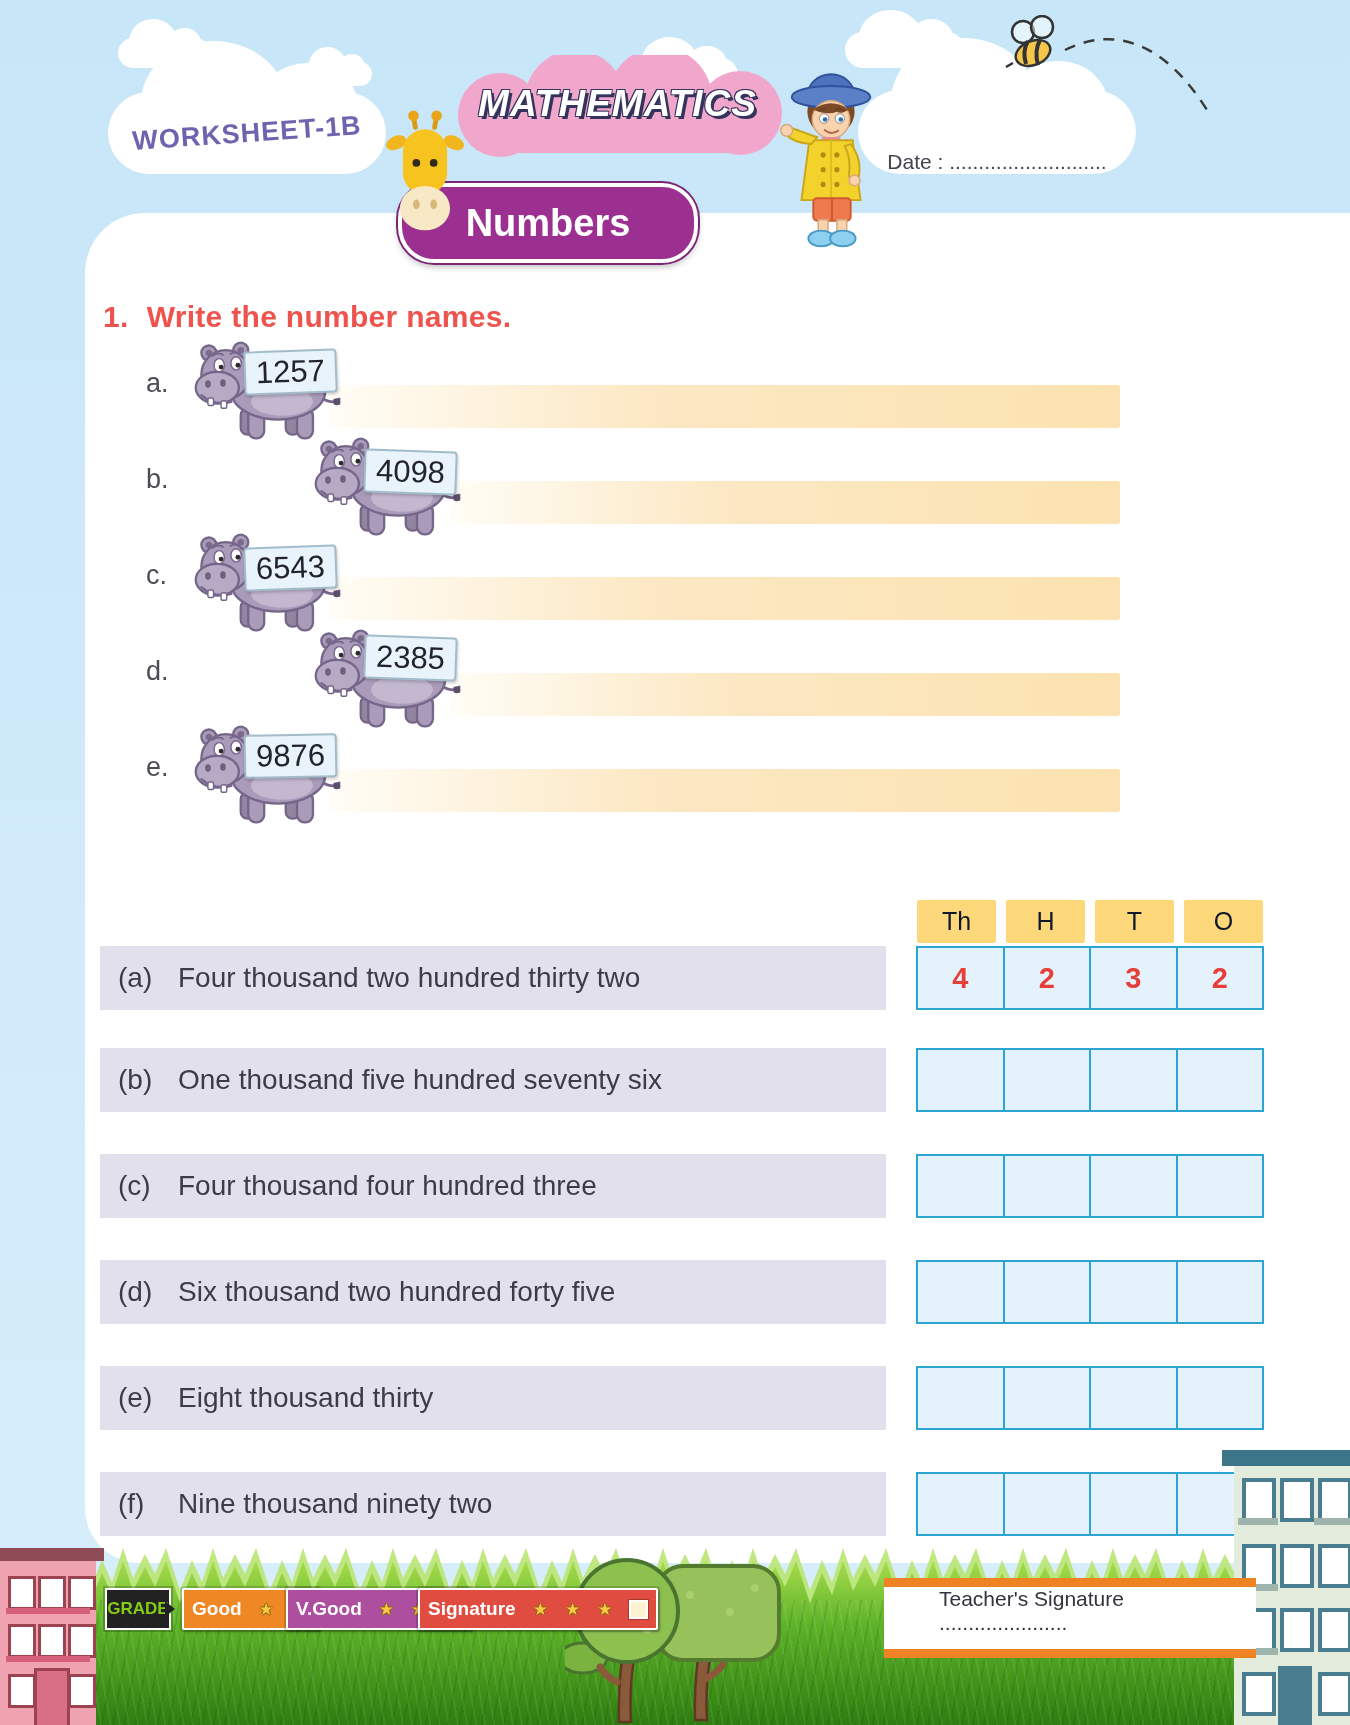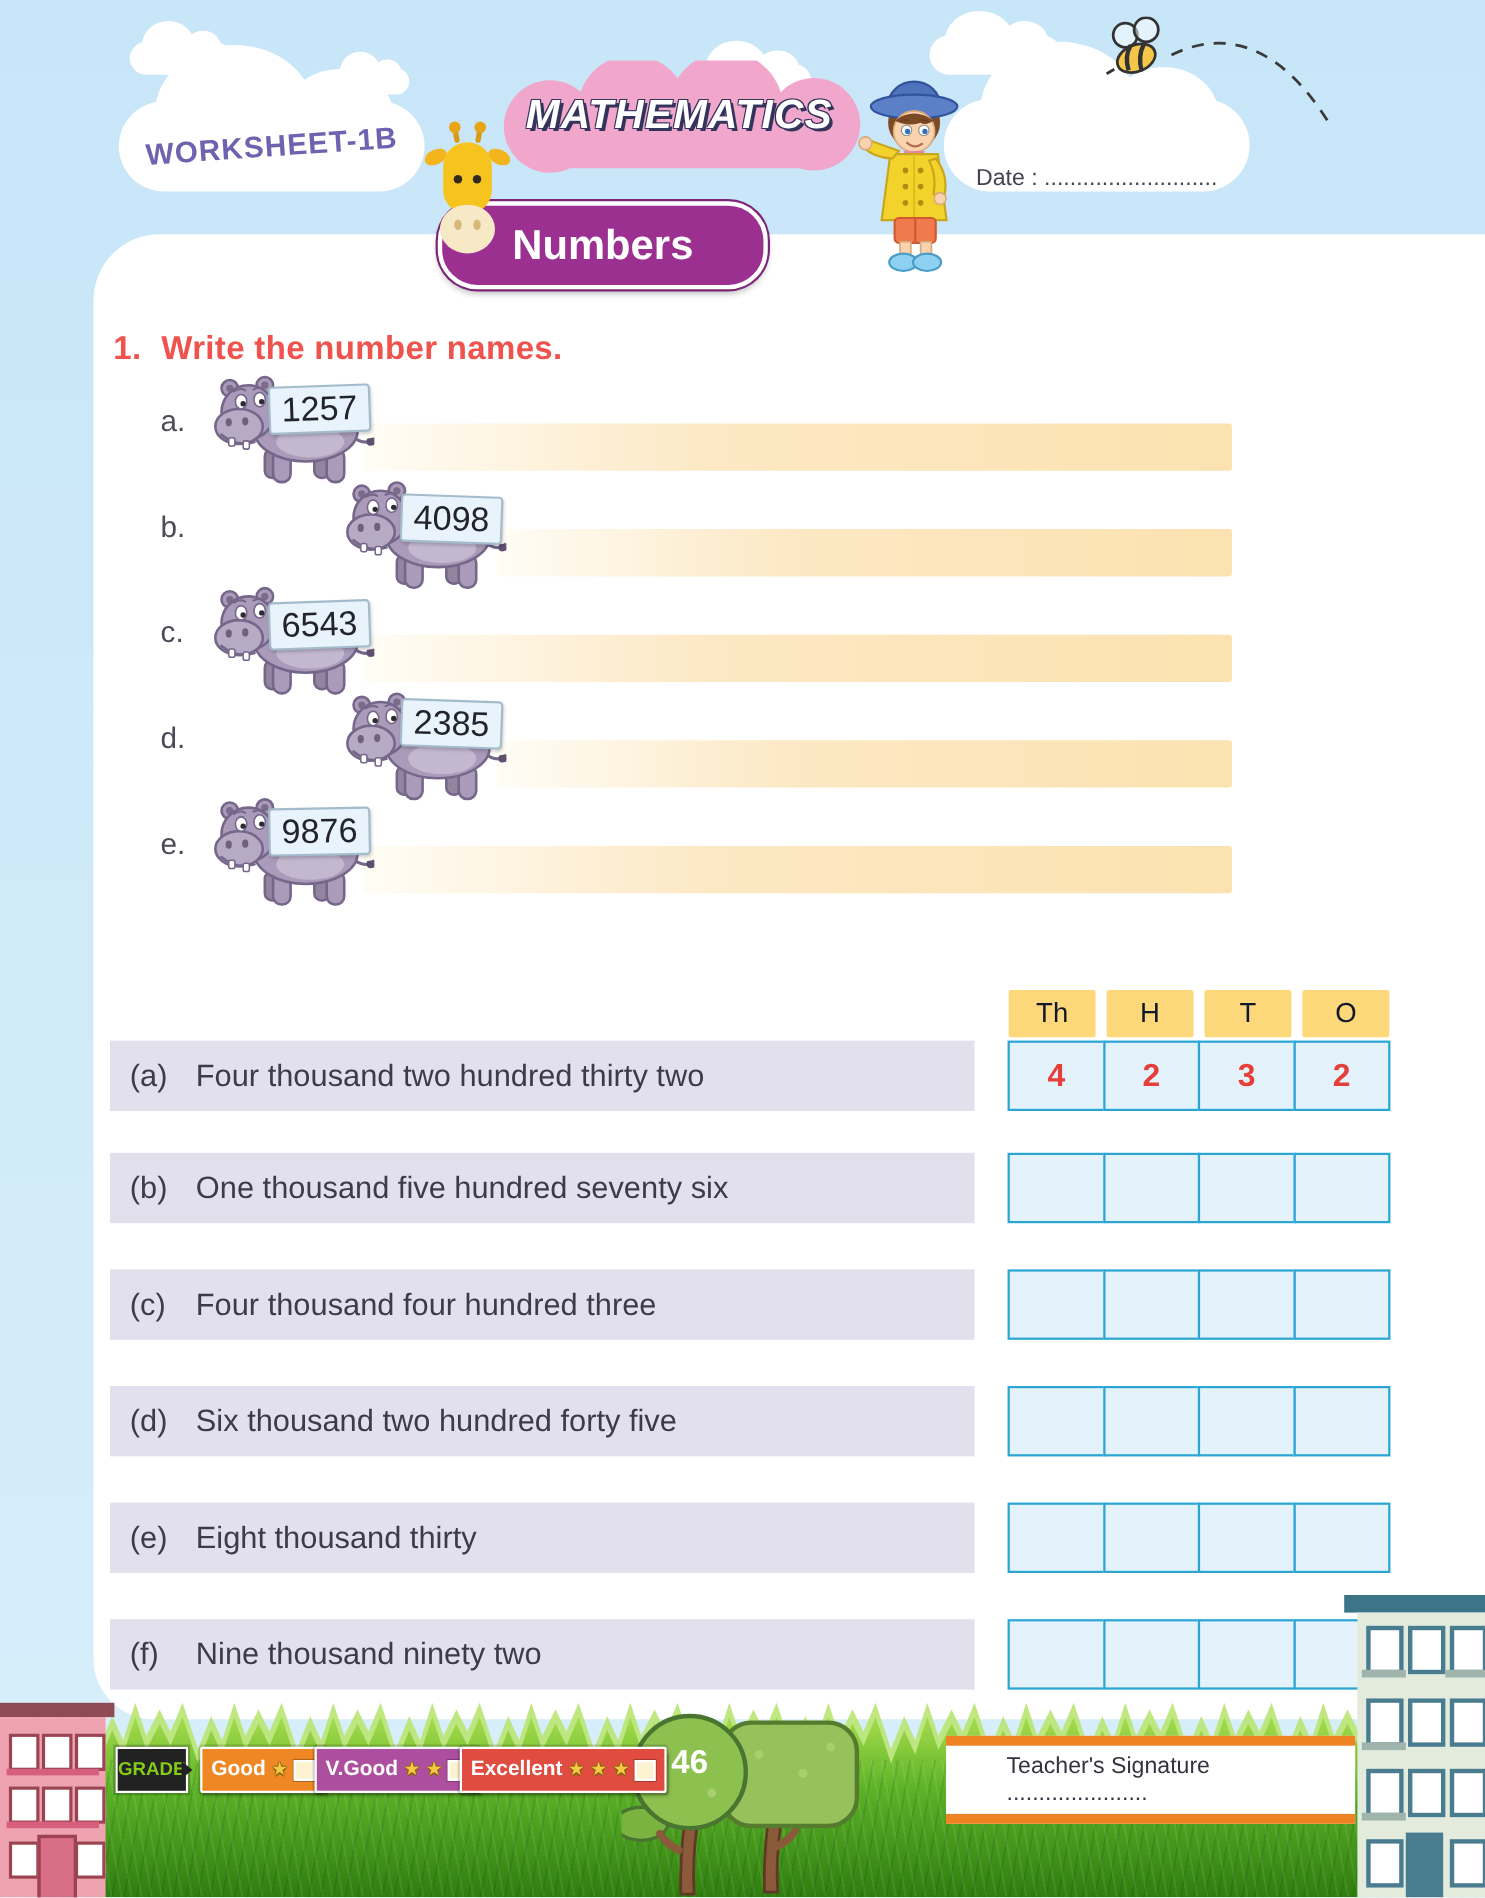--- a/index.html
+++ b/index.html
@@ -45,34 +45,34 @@
   .q-label{margin-left:18px;width:60px;flex:none;}
   .grid-row{position:absolute;left:916px;width:348px;height:64px;display:flex;z-index:2;}
   .grid-cell{flex:1;margin-left:-2px;border:2px solid #2ba6d3;background:#e4f3fb;
         display:flex;align-items:center;justify-content:center;
         font-size:29px;font-weight:bold;color:#e63f3a;}
   .grid-cell:first-child{margin-left:0;}
   
   .grass-tex{position:absolute;left:0;top:1600px;width:1350px;height:125px;z-index:3;pointer-events:none;
      background:repeating-linear-gradient(80deg,rgba(255,255,255,.07) 0 2px,transparent 2px 9px),
                 repeating-linear-gradient(100deg,rgba(0,60,0,.12) 0 2px,transparent 2px 11px);}
-  .grade-box{position:absolute;top:1588px;height:38px;display:flex;align-items:center;gap:5px;
+  .grade-box{position:absolute;top:1588px;height:38px;display:flex;align-items:center;gap:17px;
      padding:0 8px;border:2px solid #fff;box-shadow:0 0 0 2px rgba(0,0,0,.15),2px 2px 3px rgba(0,0,0,.25);
      z-index:5;border-radius:2px;font-size:19px;font-weight:bold;color:#fff;}
   .star{font-family:"DejaVu Sans",sans-serif;font-size:17px;color:#f6c846;
      text-shadow:-1px 0 #8a6410,1px 0 #8a6410,0 -1px #8a6410,0 1px #8a6410;}
   .gcheck{width:15px;height:15px;background:#fdf3d0;border:2px solid #fff;
      box-shadow:0 0 0 1px rgba(0,0,0,.25);display:inline-block;}
   .grade-tag{position:absolute;left:105px;top:1588px;width:62px;height:38px;background:#222;
      border:2px solid #fff;box-shadow:0 0 0 2px rgba(0,0,0,.2);display:flex;align-items:center;
      justify-content:center;color:#84cc16;font-size:17px;font-weight:bold;z-index:5;}
   .grade-tag::after{content:"";position:absolute;right:-14px;border:8px solid transparent;border-left:10px solid #222;}
-  .sig-box{position:absolute;left:860px;top:1578px;width:372px;height:62px;background:#fff;
+  .sig-box{position:absolute;left:884px;top:1578px;width:372px;height:62px;background:#fff;
      border-top:9px solid #ef8324;border-bottom:9px solid #ef8324;z-index:5;
-     display:flex;align-items:center;}
+     display:flex;}
   .sig-box span{margin-left:55px;font-size:21px;color:#33333f;}
   
   .bld{position:absolute;z-index:3;}
   .win{position:absolute;background:#fff;}
 </style>
 </head>
 <body>
 
 <div id="page">
 
@@ -394,21 +394,21 @@
     <span class="star">★</span>
     <span class="gcheck"></span>
   </div>
   <div class="grade-box" style="left:286px;background:#ad4f9e;">
     <span>V.Good</span>
     <span class="star">★</span>
     <span class="star">★</span>
     <span class="gcheck"></span>
   </div>
   <div class="grade-box" style="left:418px;background:#e14c41;">
-    <span>Excellent</span>
+    <span>Signature</span>
     <span class="star">★</span>
     <span class="star">★</span>
     <span class="star">★</span>
     <span class="gcheck"></span>
   </div>
 
   <div class="sig-box">
     <span>Teacher's Signature ......................</span>
   </div>
 

